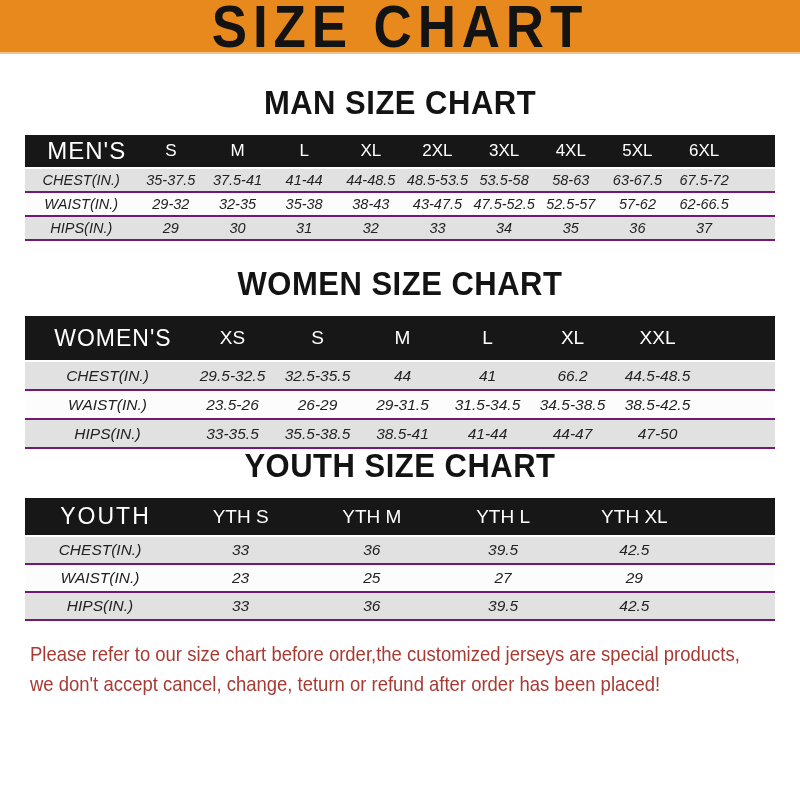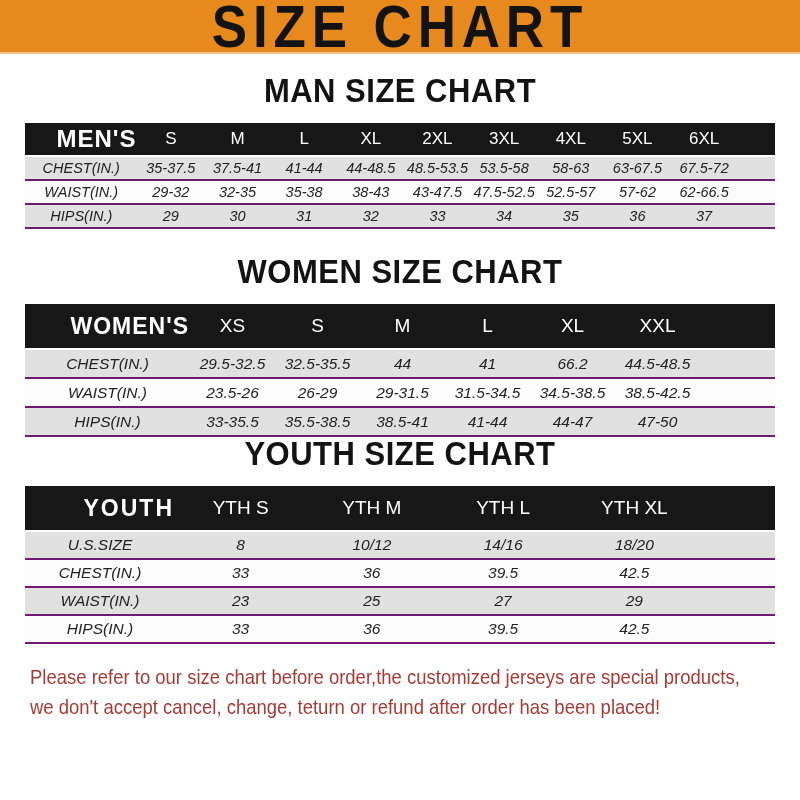--- a/index.html
+++ b/index.html
@@ -28,35 +28,35 @@
     color:var(--title-text);letter-spacing:6px;
     transform:scale(0.98,1.1);white-space:nowrap;
   }
   
   .section{width:750px;margin:0 auto;}
   .section-title{
     text-align:center;font-weight:bold;color:var(--title-text);
     font-size:31px;line-height:34px;margin:0 0 15px 0;
     letter-spacing:0.5px;transform:scaleY(1.08);white-space:nowrap;
   }
-  .section-men{margin-top:20px;}
+  .section-men{margin-top:32px;}
   .section-women{margin-top:26px;}
   .section-youth{}
 
   table.size-table{
     width:100%;border-collapse:collapse;table-layout:fixed;
     border-bottom:2px solid #e6e6e6;
   }
   .size-table thead th{
     background:var(--header-bar);color:#ffffff;font-weight:normal;
     text-align:center;border-bottom:2px solid #ffffff;
     overflow:hidden;white-space:nowrap;
   }
   .size-table thead th.label-cell{
-    text-align:right;font-weight:bold;letter-spacing:1px;
+    text-align:center;font-weight:normal;letter-spacing:1px;
   }
   .size-table tbody td{
     text-align:center;color:#222222;overflow:hidden;white-space:nowrap;
   }
   .size-table tbody tr:nth-child(odd){background:var(--row-alt);}
   .size-table tbody tr:nth-child(even){background:var(--row-base);}
   .size-table tbody tr{border-bottom:2px solid #701a75;font-style:italic;}
 
   
   .section-men thead th{height:33px;font-size:17px;}
@@ -65,21 +65,21 @@
   .section-men tbody td{height:24px;font-size:14.5px;}
   .section-men tbody td.label-cell{font-size:14.5px;}
 
   
   .section-women thead th{height:45px;font-size:19px;}
   .section-women thead th.label-cell{font-size:23px;padding-left:12px;width:22%;}
   .section-women th.spacer-cell,.section-women td.spacer-cell{width:10%;}
   .section-women tbody td{height:29px;font-size:15.5px;}
 
   
-  .section-youth thead th{height:45px;font-size:19px;}
+  .section-youth thead th{height:38px;font-size:19px;}
   .section-youth thead th.label-cell{font-size:23px;padding-left:12px;width:20%;letter-spacing:2px;}
   .section-youth th.spacer-cell,.section-youth td.spacer-cell{width:10%;}
   .section-youth tbody td{height:28px;font-size:15.5px;}
 
   
   .footer{margin:18px 0 0 30px;}
   .footer p{
     margin:0;color:var(--note-text);
     font-size:21px;line-height:30px;white-space:nowrap;
   }
@@ -216,28 +216,20 @@
               <th class="label-cell">YOUTH</th>
               <th>YTH S</th>
               <th>YTH M</th>
               <th>YTH L</th>
               <th>YTH XL</th>
               <th class="spacer-cell"></th>
             </tr>
           </thead>
           <tbody>
             <tr>
-              <td class="label-cell">U.S.SIZE</td>
-              <td>8</td>
-              <td>10/12</td>
-              <td>14/16</td>
-              <td>18/20</td>
-              <td class="spacer-cell"></td>
-            </tr>
-            <tr>
               <td class="label-cell">CHEST(IN.)</td>
               <td>33</td>
               <td>36</td>
               <td>39.5</td>
               <td>42.5</td>
               <td class="spacer-cell"></td>
             </tr>
             <tr>
               <td class="label-cell">WAIST(IN.)</td>
               <td>23</td>

